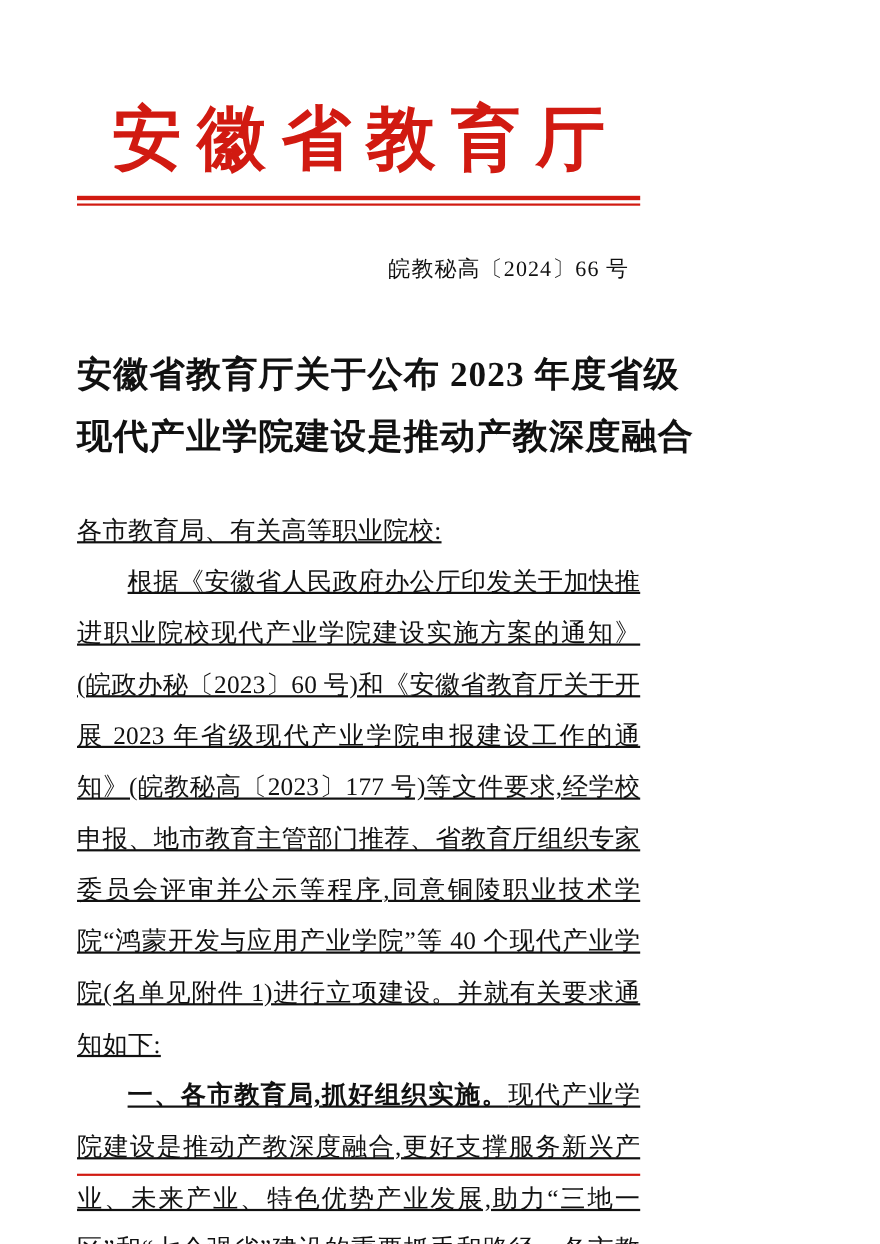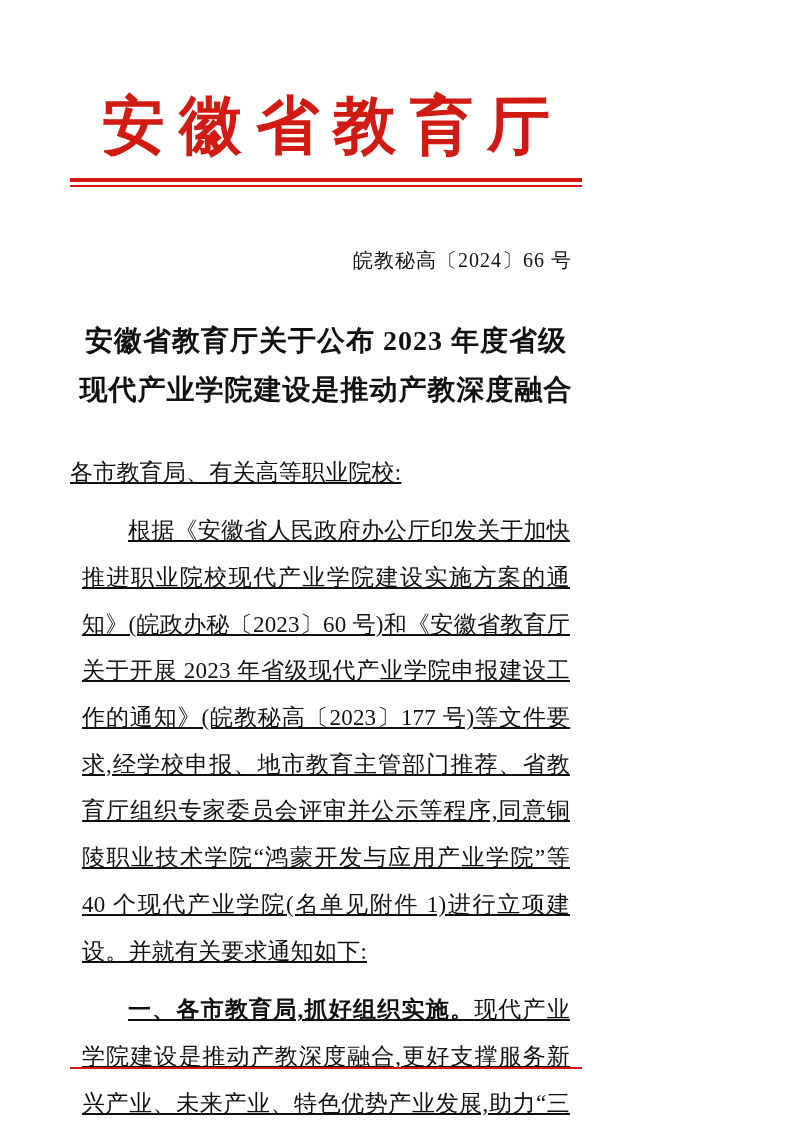--- a/index.html
+++ b/index.html
@@ -50,34 +50,34 @@
   .rule-gap {
     height: 3px;
   }
   .rule-thin {
     height: 1.5px;
     background: #d11a11;
   }
 
   
   .doc-number {
-    margin-top: 60px;
+    margin-top: 44px;
     text-align: right;
     font-size: 20px;
     letter-spacing: 1px;
     padding-right: 10px;
     color: #111;
   }
 
   
   .doc-title {
-    margin-top: 42px;
+    margin-top: 54px;
     text-align: center;
     font-weight: bold;
-    font-size: 28px;
+    font-size: 32px;
     line-height: 1.75;
     letter-spacing: 1px;
   }
   .doc-title .line {
     display: block;
     white-space: nowrap;
   }
 
   
   .body-block {
@@ -86,21 +86,21 @@
     line-height: 2.03;
     letter-spacing: 0.2px;
     text-align: justify;
     text-justify: inter-ideograph;
     text-decoration: underline;
   }
   .salutation {
     margin: 0 0 0 0;
   }
   .para {
-    margin: 12px;
+    margin: 0;
     text-indent: 2em;
   }
   .para b {
     font-weight: bold;
   }
 
   
   .footer-rule {
     position: absolute;
     left: 70px;

